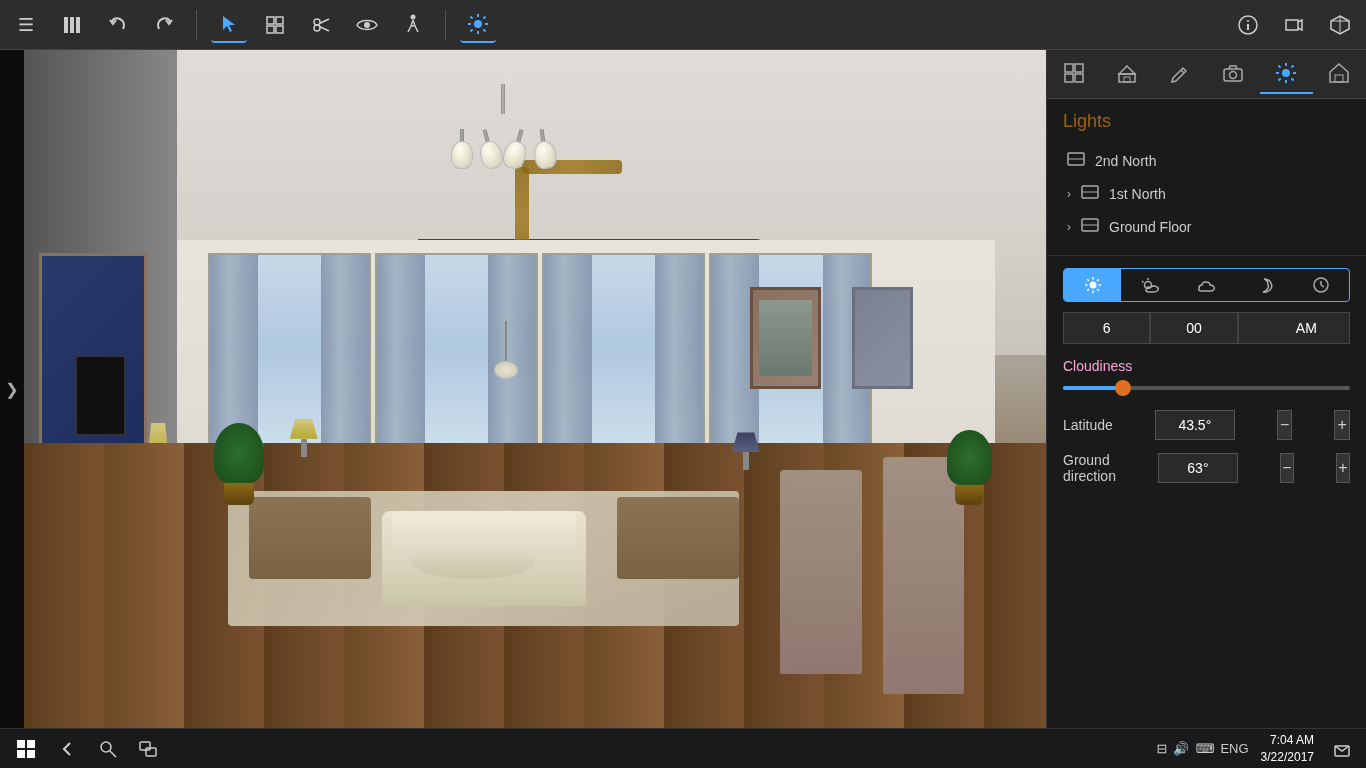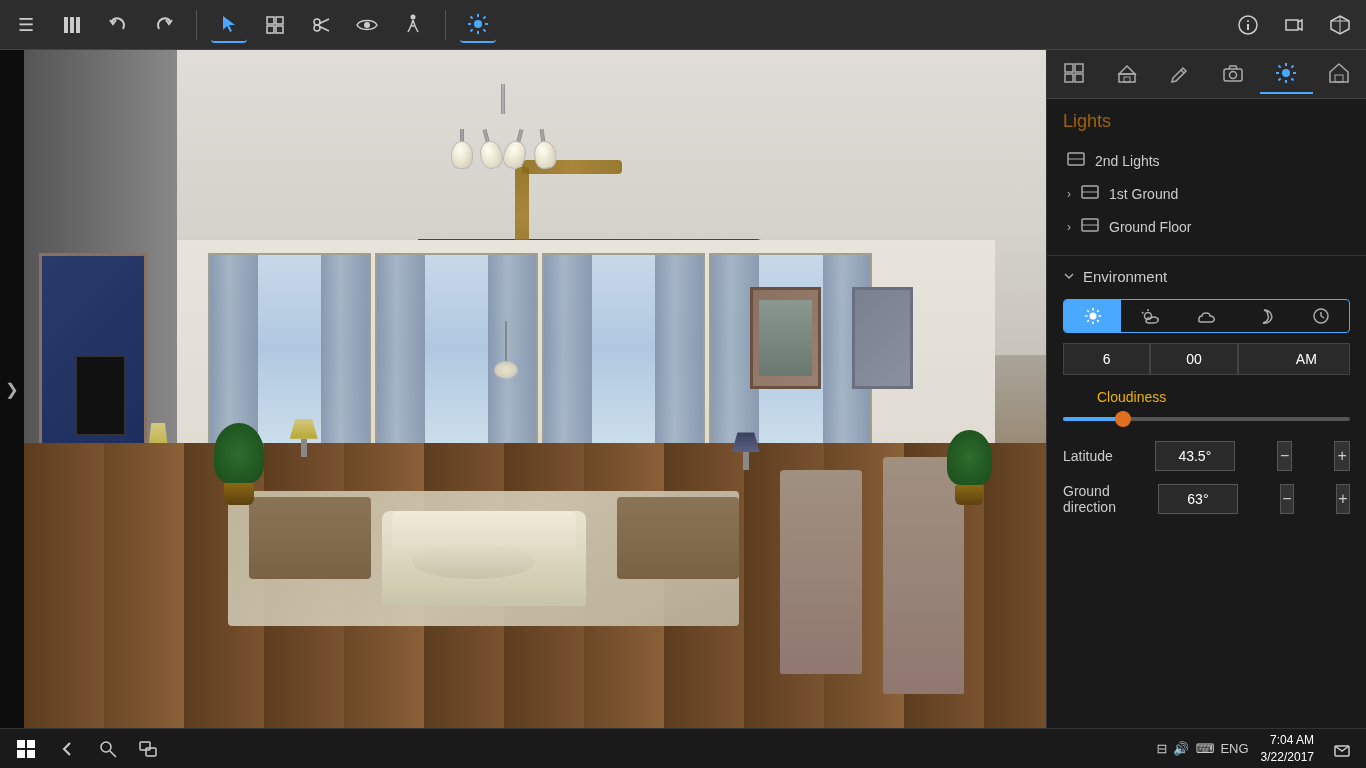--- a/index.html
+++ b/index.html
@@ -304,21 +304,21 @@
     }
     .time-input-box {
       flex: 1; height: 32px;
       background: #2a2a2a; border: 1px solid #444;
       color: #fff; text-align: center; font-size: 14px;
       display: flex; align-items: center; justify-content: center;
     }
 
     
     .cloudiness-label {
-      color: #eab308; font-size: 14px; margin-bottom: 8px; margin-left: 34px;
+      color: #f9a8d4; font-size: 14px; margin-bottom: 8px;
     }
     .slider-container {
       margin-bottom: 16px; padding: 4px 0;
     }
     .slider-track {
       width: 100%; height: 4px;
       background: #555; border-radius: 2px; position: relative;
     }
     .slider-fill {
       height: 100%; background: #4aa8ff; border-radius: 2px;
@@ -649,55 +649,47 @@
       <div class="section-title">Lights</div>
 
 
       <div class="light-item">
         <span>
           <svg width="18" height="14" viewBox="0 0 18 14" fill="none">
             <rect x="1" y="1" width="16" height="12" rx="1" stroke="#aaa" stroke-width="1.5" fill="none"></rect>
             <line x1="1" y1="7" x2="17" y2="7" stroke="#aaa" stroke-width="1"></line>
           </svg>
         </span>
-        <span>2nd Lights</span>
+        <span>2nd North</span>
       </div>
 
       <div class="light-item">
         <span style="color:#aaa;font-size:12px;">›</span>
         <span>
           <svg width="18" height="14" viewBox="0 0 18 14" fill="none">
             <rect x="1" y="1" width="16" height="12" rx="1" stroke="#aaa" stroke-width="1.5" fill="none"></rect>
             <line x1="1" y1="7" x2="17" y2="7" stroke="#aaa" stroke-width="1"></line>
           </svg>
         </span>
-        <span>1st Ground</span>
+        <span>1st North</span>
       </div>
 
       <div class="light-item">
         <span style="color:#aaa;font-size:12px;">›</span>
         <span>
           <svg width="18" height="14" viewBox="0 0 18 14" fill="none">
             <rect x="1" y="1" width="16" height="12" rx="1" stroke="#aaa" stroke-width="1.5" fill="none"></rect>
             <line x1="1" y1="7" x2="17" y2="7" stroke="#aaa" stroke-width="1"></line>
           </svg>
         </span>
         <span>Ground Floor</span>
       </div>
     </div>
 
     <div id="environment-section">
-      <div class="env-header">
-        <span style="color:#aaa;">
-          <svg width="12" height="12" viewBox="0 0 12 12" fill="none">
-            <polyline points="2,4 6,8 10,4" stroke="#aaa" stroke-width="1.5" fill="none"></polyline>
-          </svg>
-        </span>
-        <span>Environment</span>
-      </div>
 
       <div class="time-buttons">
         <button class="time-btn active">
           <svg width="18" height="18" viewBox="0 0 18 18" fill="none">
             <circle cx="9" cy="9" r="3.5" fill="#fff"></circle>
             <line x1="9" y1="1" x2="9" y2="3.5" stroke="#fff" stroke-width="1.5"></line>
             <line x1="9" y1="14.5" x2="9" y2="17" stroke="#fff" stroke-width="1.5"></line>
             <line x1="1" y1="9" x2="3.5" y2="9" stroke="#fff" stroke-width="1.5"></line>
             <line x1="14.5" y1="9" x2="17" y2="9" stroke="#fff" stroke-width="1.5"></line>
             <line x1="3.2" y1="3.2" x2="4.9" y2="4.9" stroke="#fff" stroke-width="1.5"></line>

